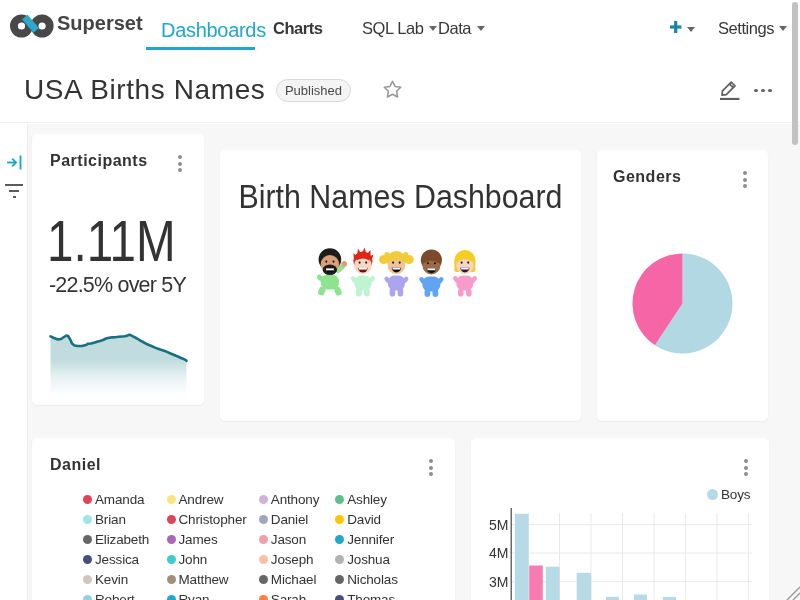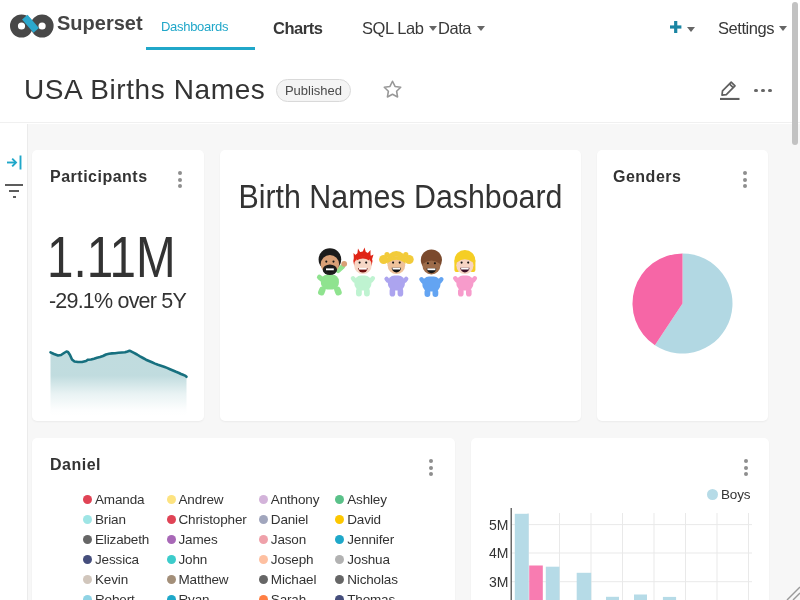--- a/index.html
+++ b/index.html
@@ -5,42 +5,42 @@
 * { margin:0; padding:0; box-sizing:border-box; }
 html,body { width:800px; height:600px; overflow:hidden; font-family:"Liberation Sans", sans-serif; background:#fff; }
 #page { position:relative; width:800px; height:600px; }
 
 
 #nav { position:absolute; left:0; top:0; width:800px; height:59px; background:#fff; border-bottom:1px solid #ededed; }
 
 #logoText { position:absolute; left:57px; top:13px; font-size:20px; font-weight:bold; color:#444; letter-spacing:0px; line-height:1; }
 .navitem { position:absolute; top:19.5px; font-size:16.5px; color:#383838; line-height:1; letter-spacing:-0.45px; }
 #tabDash { position:absolute; left:146px; top:0; width:109px; height:50px; border-bottom:3px solid #20A7C9; }
-#tabDash span { position:absolute; left:15px; top:19.5px; font-size:13px; color:#20A7C9; line-height:1; letter-spacing:-0.3px; }
+#tabDash span { position:absolute; left:15px; top:19.5px; font-size:20px; color:#20A7C9; line-height:1; letter-spacing:-0.3px; }
 .caret { display:inline-block; width:0; height:0; border-left:4px solid transparent; border-right:4px solid transparent; border-top:5px solid #666; vertical-align:middle; margin-left:6px; margin-bottom:2px; }
 #plusBtn { position:absolute; left:669px; top:20px; }
 
 
 #hdr { position:absolute; left:0; top:54px; width:800px; height:69px; background:#fff; border-bottom:1px solid #f0f0f0; }
 #hdrTitle { position:absolute; left:24px; top:22px; font-size:28px; font-weight:500; color:#333; letter-spacing:0.6px; line-height:1; }
 #pubPill { position:absolute; left:276px; top:25px; width:75px; height:23px; background:#f4f4f4; border:1px solid #d9d9d9; border-radius:12px; font-size:13px; color:#4a4a4a; text-align:center; line-height:21px; }
 #star { position:absolute; left:382px; top:25px; }
 #pencil { position:absolute; left:719px; top:23.5px; }
 #hdots { position:absolute; left:754px; top:33px; line-height:0; }
 #hdots i { display:inline-block; width:3.5px; height:3.5px; border-radius:50%; background:#666; margin-right:3.6px; }
 
 
 #main { position:absolute; left:0; top:124px; width:800px; height:476px; background:#f7f7f7; }
 #filterbar { position:absolute; left:0; top:0; width:28px; height:476px; background:#fff; border-right:1px solid #ebebeb; }
 .card { position:absolute; background:#fff; border-radius:5px; box-shadow:0 1px 2px rgba(0,0,0,0.05); }
 .ctitle { position:absolute; font-size:16px; font-weight:600; color:#333; line-height:1; letter-spacing:0.5px; }
 .vdots { position:absolute; width:4px; }
 .vdots i { display:block; width:4px; height:4px; border-radius:50%; background:#8e8e8e; margin-bottom:2.5px; }
 
-#card1 { left:32px; top:26px; width:172px; height:271px; }
+#card1 { left:32px; top:10px; width:172px; height:271px; }
 #card2 { left:220px; top:26px; width:361px; height:271px; }
 #card3 { left:597px; top:26px; width:171px; height:271px; }
 #card4 { left:32px; top:314px; width:423px; height:286px; }
 #card5 { left:471px; top:314px; width:298px; height:286px; }
 
 #bigNum { position:absolute; left:15px; top:78px; font-size:58px; color:#333; line-height:1; letter-spacing:0; transform:scaleX(0.82); transform-origin:0 0; }
 #subhead { position:absolute; left:17px; top:140.5px; font-size:21.5px; color:#333; line-height:1; letter-spacing:-0.8px; }
 
 #bnTitle { position:absolute; left:0; top:30px; width:100%; text-align:center; font-size:33px; font-weight:500; color:#333; line-height:1; transform:scaleX(0.92); transform-origin:50% 0; }
 
@@ -106,21 +106,21 @@
     </div>
 
     <div class="card" id="card1">
       <div class="ctitle" style="left:18px; top:19px;">Participants</div>
       <div class="vdots" style="right:22px; top:21px;">
           <i></i>
           <i></i>
           <i></i>
         </div>
       <div id="bigNum">1.11M</div>
-      <div id="subhead">-29.1% over 5Y</div>
+      <div id="subhead">-22.5% over 5Y</div>
       <svg style="position:absolute; left:0; bottom:0;" width="172" height="110" viewBox="0 0 172 110">
         <defs>
           <linearGradient id="sparkfill" x1="0" y1="0.36" x2="0" y2="0.94">
             <stop offset="0" stop-color="#20828C" stop-opacity="0.28"></stop>
             <stop offset="0.45" stop-color="#20828C" stop-opacity="0.10"></stop>
             <stop offset="0.85" stop-color="#20828C" stop-opacity="0.01"></stop>
             <stop offset="1" stop-color="#20828C" stop-opacity="0"></stop>
           </linearGradient>
         </defs>
         <path id="sparkarea" fill="url(#sparkfill)" stroke="none" d="M18.5,41.3 L22,43 L26,44.5 L29,44 L32,42 L34.5,40.5 L36,41 L38,44 L40,48.5 L42.5,50.5 L46,51 L50,51 L54,50 L56,48.7 L59,48.5 L62,47.7 L65,46.7 L68,46 L71,45 L74,43.5 L77,42.8 L80,42.4 L83,42.2 L86.5,41.8 L90,41.5 L93,41.3 L95.5,40.5 L97.5,39.8 L99,40.3 L102,41.8 L105,43.5 L108,45.3 L111,47 L114,48.7 L117,50 L120,51.3 L123,52.6 L126,53.8 L129,54.7 L132,55.7 L135,56.9 L138,58.2 L141,59.5 L144,60.8 L147,62 L149,63 L151,63.8 L153,64.6 L154.5,65.8 L154.5,109 L18.5,109 Z"></path>

